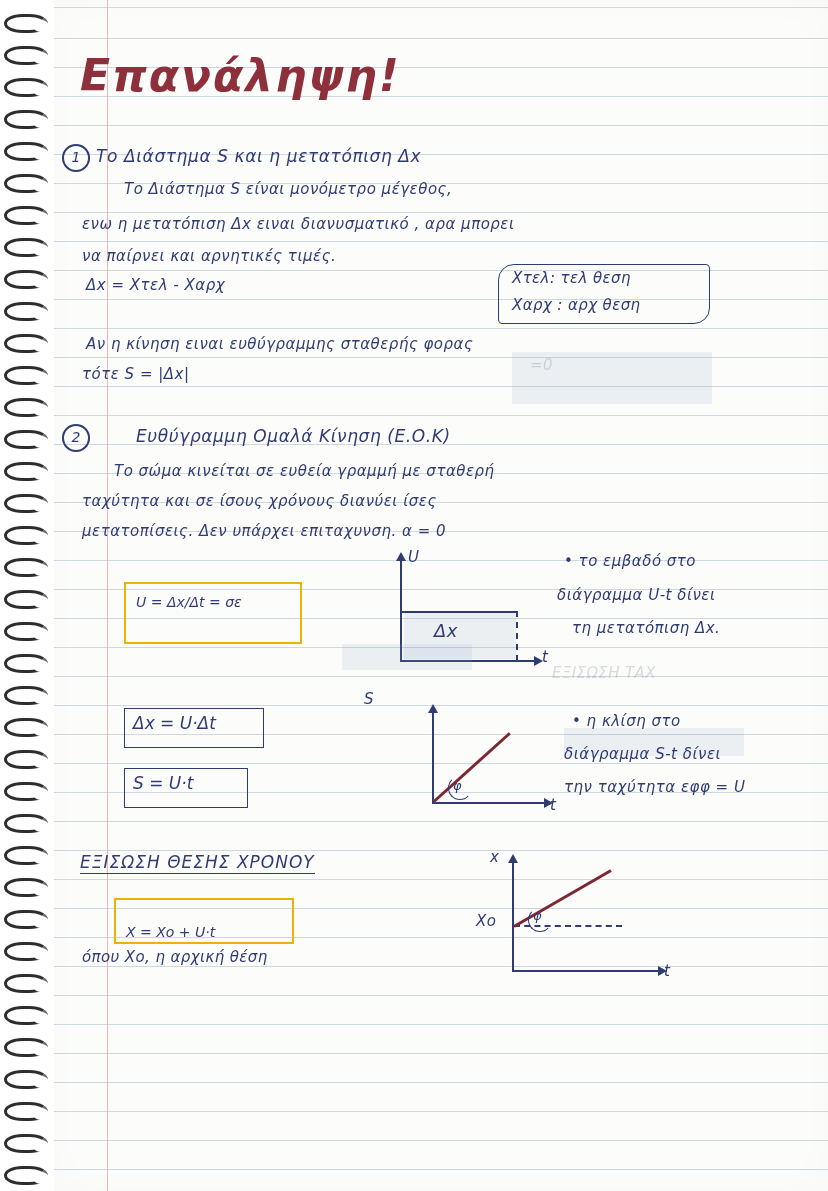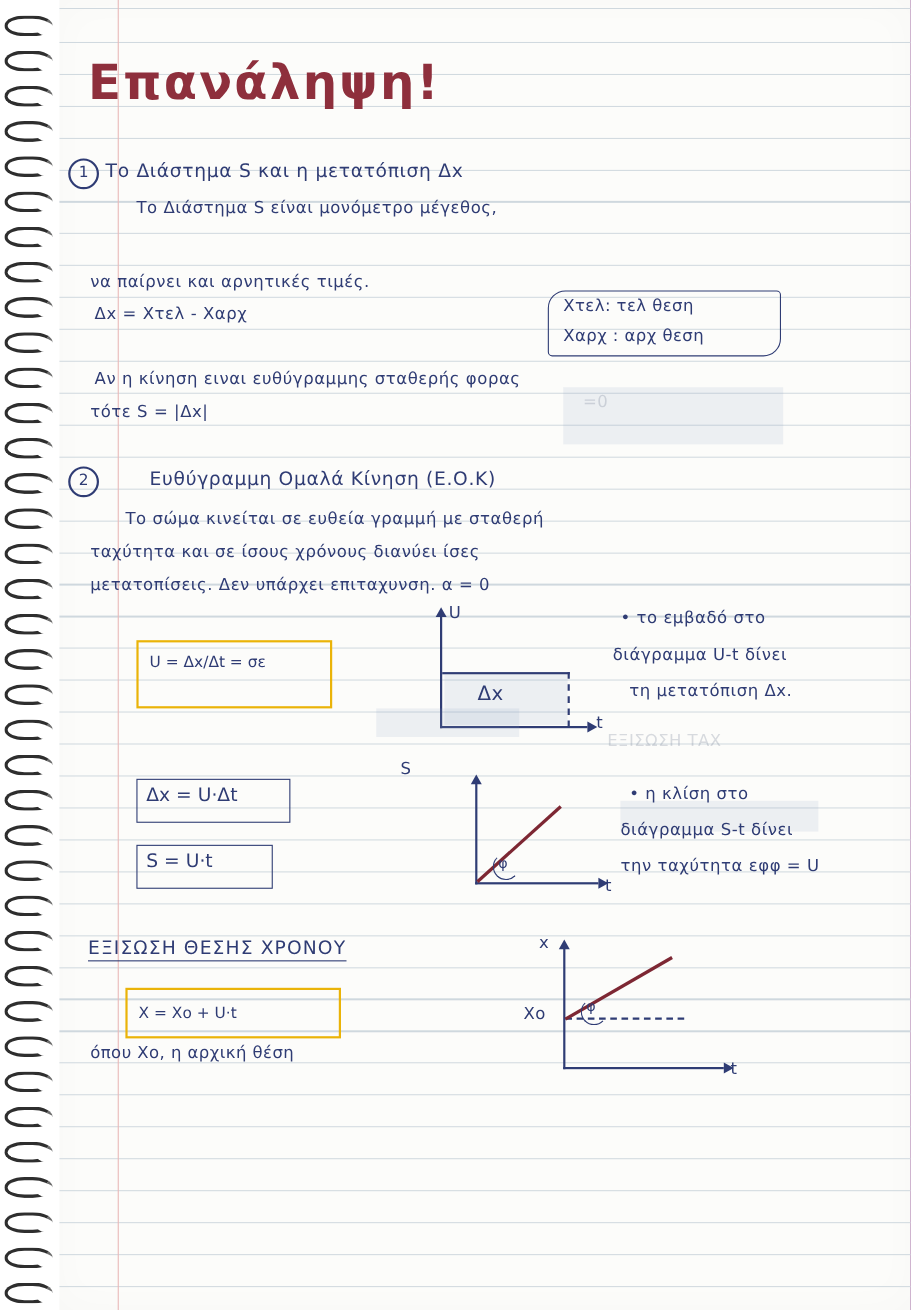--- a/index.html
+++ b/index.html
@@ -8,21 +8,22 @@
     background: #ffffff;
   }
   body {
     font-family: "DejaVu Sans", sans-serif;
   }
   #page {
     position: relative;
     width: 828px;
     height: 1191px;
     overflow: hidden;
-    background: #701a75;
+    background: #5eead4;
+    font-style: italic;
   }
   
   .paper {
     position: absolute;
     left: 52px;
     top: 0;
     width: 776px;
     height: 1191px;
     background: #fcfcfa;
     box-shadow: inset 0 0 40px rgba(0,0,0,0.02);
@@ -207,20 +208,21 @@
   <div class="paper">
     <div class="lines"></div>
     <div class="margin-line"></div>
 
     <div class="hw title" style="left:28px; top:50px;">Επανάληψη!</div>
 
     <div class="num-circle" style="left:10px; top:144px;">1</div>
     <div class="hw heading ink-blue" style="left:44px; top:146px;">Το Διάστημα S και η μετατόπιση Δx</div>
 
     <div class="hw body-txt ink-blue" style="left:72px; top:180px;">Το Διάστημα S είναι μονόμετρο μέγεθος,</div>
+    <div class="hw body-txt ink-blue" style="left:30px; top:215px;">ενω η μετατόπιση Δx ειναι διανυσματικό , αρα μπορει</div>
     <div class="hw body-txt ink-blue" style="left:30px; top:247px;">να παίρνει και αρνητικές τιμές.</div>
     <div class="hw body-txt ink-blue" style="left:34px; top:276px;">Δx = Xτελ - Xαρχ</div>
 
     <div class="bracket-box" style="left:446px; top:264px; width:212px; height:60px;"></div>
     <div class="hw small-txt ink-blue" style="left:460px; top:269px;">Χτελ: τελ θεση</div>
     <div class="hw small-txt ink-blue" style="left:460px; top:296px;">Χαρχ : αρχ θεση</div>
 
     <div class="hw body-txt ink-blue" style="left:34px; top:335px;">Αν η κίνηση ειναι ευθύγραμμης σταθερής φορας</div>
     <div class="hw body-txt ink-blue" style="left:30px; top:365px;">τότε S = |Δx|</div>
 
@@ -274,21 +276,21 @@
     <div class="angle-arc" style="left:396px; top:776px; width:22px; height:22px;"></div>
     <div class="hw ink-blue" style="left:401px; top:778px; font-size:13px;">φ</div>
 
     <div class="shade-box" style="left:512px; top:728px; width:180px; height:28px;"></div>
     <div class="hw body-txt ink-blue" style="left:520px; top:712px;">• η κλίση στο</div>
     <div class="hw body-txt ink-blue" style="left:512px; top:745px;">διάγραμμα S-t  δίνει</div>
     <div class="hw body-txt ink-blue" style="left:512px; top:778px;">την ταχύτητα εφφ = U</div>
 
     <div class="hw ink-blue underline-txt" style="left:28px; top:852px; font-size:17px; letter-spacing:1px;">ΕΞΙΣΩΣΗ ΘΕΣΗΣ ΧΡΟΝΟΥ</div>
 
-    <div class="boxed" style="left:62px; top:898px; width:196px; height:46px; padding-top:13px;">
+    <div class="boxed" style="left:62px; top:898px; width:180px; height:46px; padding-top:24px;">
       <span>X = Xo + U·t</span>
     </div>
     <div class="hw small-txt ink-blue" style="left:30px; top:948px;">όπου Χο, η αρχική θέση</div>
 
     <div class="hw label-s ink-blue" style="left:438px; top:848px;">x</div>
     <div class="axis" style="left:460px; top:862px; width:2px; height:110px;"></div>
     <div class="arrow-up" style="left:456px; top:854px;"></div>
     <div class="axis" style="left:460px; top:970px; width:146px; height:2px;"></div>
     <div class="arrow-right" style="left:606px; top:966px;"></div>
     <div class="hw label-s ink-blue" style="left:612px; top:962px;">t</div>

